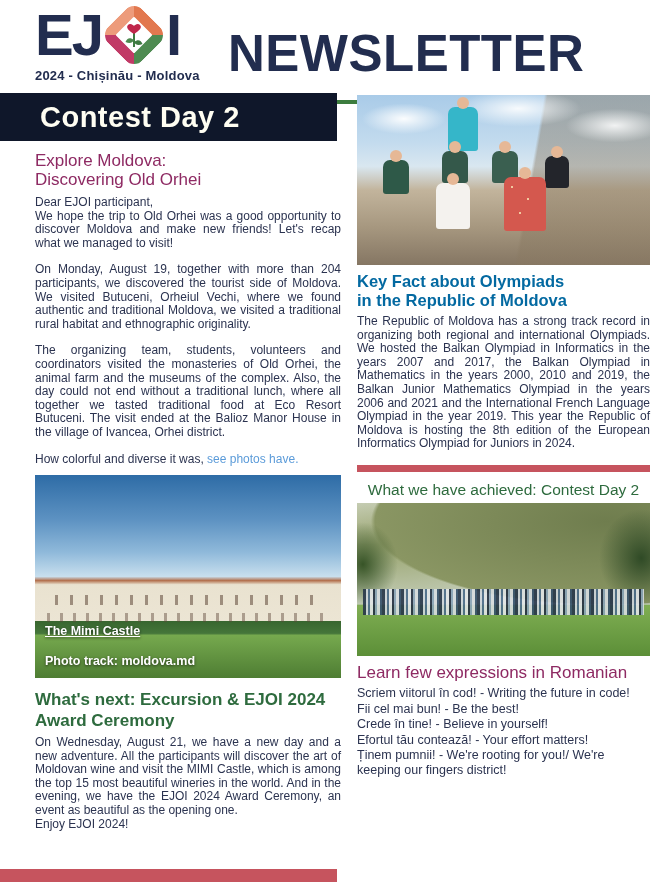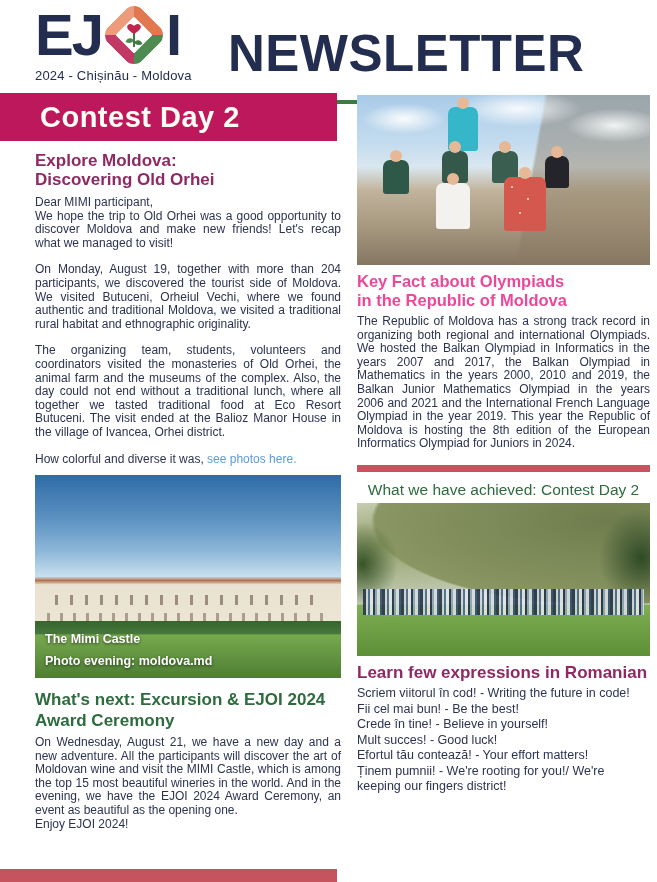--- a/index.html
+++ b/index.html
@@ -9,35 +9,35 @@
   }
   
   .logo{position:absolute;left:35px;top:6px;}
   .logo-row{display:flex;align-items:center;}
   .logo-ej,.logo-i{font-size:58px;font-weight:800;letter-spacing:-2px;color:#222d4f;line-height:58px;}
   .diamond-wrap{position:relative;width:58px;height:58px;margin:0 3px;}
   .diamond{position:absolute;inset:5px;transform:rotate(45deg);border:11px solid;
     border-left-color:#ED9B7B;border-top-color:#E2784F;border-right-color:#4E8B51;border-bottom-color:#C13A66;
     border-radius:12px;box-sizing:border-box;}
   .flower{position:absolute;left:17px;top:13px;width:24px;height:32px;}
-  .logo-sub{margin-top:4px;font-size:13px;font-weight:400;color:#222d4f;letter-spacing:0.2px;}
+  .logo-sub{margin-top:4px;font-size:13px;font-weight:700;color:#222d4f;letter-spacing:0.2px;}
   .title-block{position:absolute;left:212px;top:12px;width:433px;}
   .nl-title{margin:16px;font-size:51px;line-height:52px;font-weight:800;letter-spacing:0.5px;color:#222d4f;}
   .title-underline{height:4px;background:#3c7c3e;margin-top:20px;width:100%;}
   
-  .banner{position:absolute;left:0;top:93px;width:337px;height:48px;background:#be185d;
+  .banner{position:absolute;left:0;top:93px;width:337px;height:48px;background:#0f172a;
     display:flex;align-items:center;box-sizing:border-box;padding-left:40px;}
   .banner-label{color:#fffef2;font-size:29px;font-weight:800;letter-spacing:0.5px;}
   
   .left-col{position:absolute;left:35px;top:151px;width:306px;}
   .right-col{position:absolute;left:357px;top:95px;width:293px;}
-  .h-magenta{color:#8e2a63;font-size:17px;line-height:19px;font-weight:700;white-space:pre-line;margin:0 0 7px 0;}
+  .h-magenta{color:#8e2a63;font-size:17px;line-height:19px;font-weight:400;white-space:pre-line;margin:0 0 7px 0;}
   .h-green{color:#2e6b3e;font-size:17px;line-height:21px;font-weight:800;margin:0 0 5px 0;}
   .h-green-sm{color:#2e6b3e;font-size:15.5px;line-height:18px;font-weight:400;margin:0 0 4px 0;text-align:center;}
-  .h-red{color:#ec4899;font-size:16.5px;line-height:19px;font-weight:800;white-space:pre-line;margin:7px 0 5px 0;}
+  .h-red{color:#0369a1;font-size:16.5px;line-height:19px;font-weight:800;white-space:pre-line;margin:7px 0 5px 0;}
   .body-txt{font-size:12px;line-height:13.6px;text-align:justify;white-space:pre-line;margin:0 0 13px 0;}
   .body-txt-nm{margin:0;}
   .link{color:#5b9bd9;text-decoration:none;cursor:pointer;}
   .red-divider{height:7px;background:#c6545e;margin:14px 0 9px 0;}
   .bottom-bar{position:absolute;left:0;top:869px;width:337px;height:13px;background:#c6545e;}
   
   .photo{position:relative;overflow:hidden;}
   .photo-rocks{width:293px;height:170px;margin-bottom:5px;
     background-image:
       radial-gradient(60px 22px at 16% 14%, rgba(255,255,255,.95), rgba(255,255,255,0) 70%),
@@ -58,21 +58,21 @@
     background-image:radial-gradient(3px 3px at 8px 10px,#f2c9a0 40%,transparent 45%),radial-gradient(3px 3px at 24px 22px,#f2c9a0 40%,transparent 45%),radial-gradient(3px 3px at 16px 36px,#f2c9a0 40%,transparent 45%);}
   .photo-castle{width:306px;height:203px;margin:9px 0 11px 0;
     background-image:
       repeating-linear-gradient(90deg, rgba(94,70,56,.55) 0 3px, rgba(0,0,0,0) 3px 15px),
       repeating-linear-gradient(90deg, rgba(94,70,56,.45) 0 3px, rgba(0,0,0,0) 3px 13px),
       linear-gradient(180deg,#2e6ca6 0%,#5d92c2 22%,#8fb9da 38%,#c8dfee 50%,#b3714e 52%,#e9e2d0 54%,#ece5d4 72%,#38662f 72%,#45763a 78%,#76a94e 79%,#4e7d33 100%);
     background-size:88% 10px,92% 9px,100% 100%;
     background-position:55% 120px,50% 138px,0 0;
     background-repeat:no-repeat;}
   .caption{position:absolute;left:10px;color:#ffffff;font-weight:700;font-size:12.5px;text-shadow:0 1px 3px rgba(0,0,0,.65);}
-  .cap1{bottom:32px;}
+  .cap1{bottom:40px;text-decoration:underline;}
   .cap2{bottom:10px;}
   .photo-field{width:293px;height:153px;margin:4px 0 7px 0;background-color:#cdd6c8;
     background-image:
       radial-gradient(60px 70px at 97% 36%, #2f4a26 0%, rgba(0,0,0,0) 70%),
       radial-gradient(50px 60px at 2% 40%, #375427 0%, rgba(0,0,0,0) 70%),
       radial-gradient(420px 150px at 85% 12%, #6f7d4e 0%, #8a9663 55%, rgba(0,0,0,0) 56%),
       radial-gradient(300px 120px at 12% 26%, #97a26b 0%, rgba(0,0,0,0) 62%),
       linear-gradient(180deg,#e9edea 0%,#e2e7e1 26%,rgba(0,0,0,0) 27%),
       linear-gradient(180deg,rgba(0,0,0,0) 66%,#7fae52 67%,#5c8f38 100%);
     background-repeat:no-repeat;}
@@ -107,29 +107,29 @@
   <div class="title-underline"></div>
 </div>
 
 <div class="banner">
   <span class="banner-label">Contest Day 2</span>
 </div>
 
 <div class="left-col">
   <h2 class="h-magenta">Explore Moldova:
 Discovering Old Orhei</h2>
-  <p class="body-txt">Dear MIMI participant,
+  <p class="body-txt">Dear EJOI participant,
 We hope the trip to Old Orhei was a good opportunity to discover Moldova and make new friends! Let's recap what we managed to visit!</p>
   <p class="body-txt">On Monday, August 19, together with more than 204 participants, we discovered the tourist side of Moldova. We visited Butuceni, Orheiul Vechi, where we found authentic and traditional Moldova, we visited a traditional rural habitat and ethnographic originality.</p>
   <p class="body-txt">The organizing team, students, volunteers and coordinators visited the monasteries of Old Orhei, the animal farm and the museums of the complex. Also, the day could not end without a traditional lunch, where all together we tasted traditional food at Eco Resort Butuceni. The visit ended at the Balioz Manor House in the village of Ivancea, Orhei district.</p>
-  <p class="body-txt body-txt-nm"><span>How colorful and diverse it was, </span><a class="link">see photos here.</a></p>
+  <p class="body-txt body-txt-nm"><span>How colorful and diverse it was, </span><a class="link">see photos have.</a></p>
 
   <div class="photo photo-castle">
     <span class="caption cap1">The Mimi Castle</span>
-    <span class="caption cap2">Photo evening: moldova.md</span>
+    <span class="caption cap2">Photo track: moldova.md</span>
   </div>
 
   <h2 class="h-green">What's next: Excursion &amp; EJOI 2024 Award Ceremony</h2>
   <p class="body-txt body-txt-nm">On Wednesday, August 21, we have a new day and a new adventure. All the participants will discover the art of Moldovan wine and visit the MIMI Castle, which is among the top 15 most beautiful wineries in the world. And in the evening, we have the EJOI 2024 Award Ceremony, an event as beautiful as the opening one.
 Enjoy EJOI 2024!</p>
 </div>
 
 <div class="bottom-bar"></div>
 
 <div class="right-col">
@@ -153,17 +153,16 @@
 
   <div class="photo photo-field">
     <div class="crowd"></div>
   </div>
 
   <h2 class="h-magenta" style="margin-bottom:4px;">Learn few expressions in Romanian</h2>
   <div class="expressions">
     <div class="expr">Scriem viitorul în cod! - Writing the future in code!</div>
     <div class="expr">Fii cel mai bun! - Be the best!</div>
     <div class="expr">Crede în tine! - Believe in yourself!</div>
-    <div class="expr">Mult succes! - Good luck!</div>
     <div class="expr">Efortul tău contează! - Your effort matters!</div>
     <div class="expr">Ținem pumnii! - We're rooting for you!/ We're keeping our fingers district!</div>
   </div>
 </div>
 
 </body></html>

